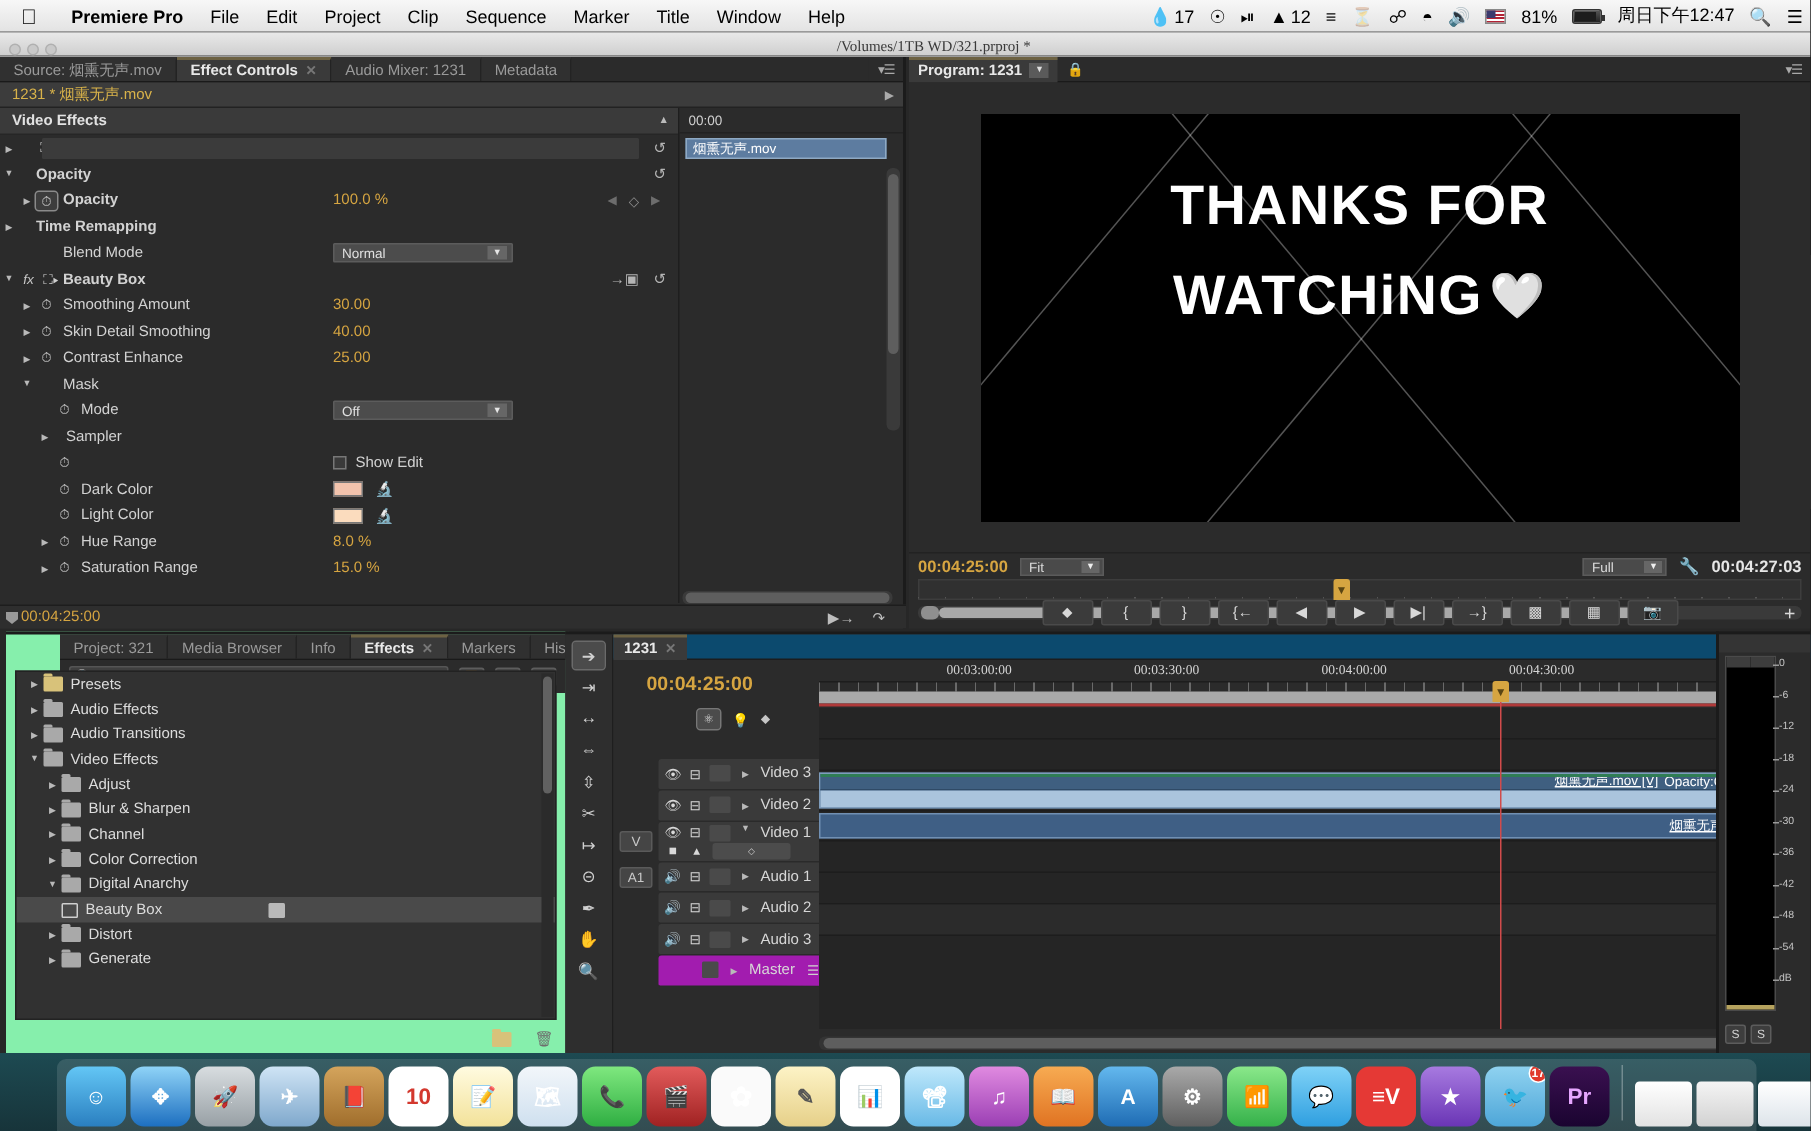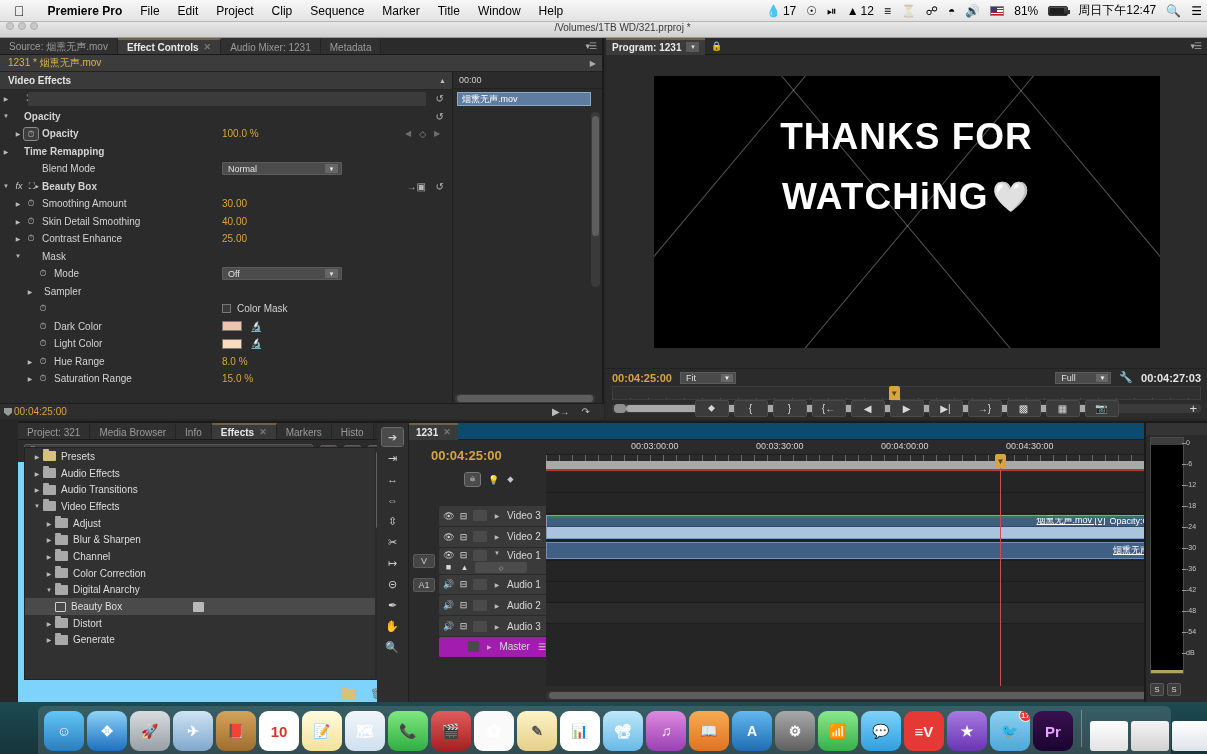--- a/index.html
+++ b/index.html
@@ -23,21 +23,21 @@
     position:relative; border:1px solid #888; }
   .flag::before{content:"";position:absolute;left:0;top:0;width:6px;height:5px;background:#3c3b6e;}
   .batt { width:20px;height:10px;border:1px solid #333;border-radius:2px;position:relative;
     background:linear-gradient(#555,#222); }
   .batt::after{content:"";position:absolute;right:-3px;top:3px;width:2px;height:4px;background:#333;}
   .batt i{position:absolute;left:1px;top:1px;bottom:1px;width:14px;background:#1d1d1d;display:block;}
 
   
   #titlebar { position:absolute; left:0; top:22px; width:1207px; height:16px;
     background:linear-gradient(#e8e8e8,#cfcfcf); border-bottom:1px solid #9a9a9a;
-    display:flex; align-items:flex-start; font-size:10px; color:#3a3a3a; }
+    display:flex; align-items:flex-end; font-size:10px; color:#3a3a3a;font-family:Liberation Serif, serif; }
   .tl-dots { display:flex; gap:4px; padding-left:6px; }
   .tl-dots i { width:8px;height:8px;border-radius:50%;background:#c9c9c9;border:1px solid #b0b0b0;display:block;}
   #titlebar .path { flex:1; text-align:center; }
 
   
   #app { position:absolute; left:0; top:38px; width:1207px; height:664px; background:#272727; }
 
   
   .tabbar { height:17px; background:#2b2b2b; display:flex; align-items:stretch;
     border-bottom:1px solid #1a1a1a; font-size:10px; }
@@ -149,22 +149,22 @@
   #pgBar .hl,#pgBar .hr { position:absolute; top:0; bottom:0; width:12px; background:#8f8f8f; border-radius:4px;}
   #pgBar .hl{left:2px;} #pgBar .hr{right:88px;}
   #pgBtns { position:absolute; left:0; bottom:0; width:601px; height:22px;
     display:flex; align-items:center; justify-content:center; gap:5px; }
   .pbtn { width:34px; height:17px; background:#3b3b3b; border:1px solid #4a4a4a;
     border-radius:2px; display:flex; align-items:center; justify-content:center;
     color:#d8d8d8; font-size:10px; }
   #pgBtns .plus { position:absolute; right:10px; color:#d8d8d8; font-size:13px; }
 
   
-  #fxPanel { position:absolute; left:18px; top:383px; width:375px; height:281px; background:#7dd3fc;
-    border-right:2px solid #1b1b1b; border-top:2px solid #1b1b1b; }
+  #fxPanel { position:absolute; left:4px; top:383px; width:375px; height:281px; background:#86efac;
+    border-right:2px solid #1b1b1b; border-top:2px solid #1b1b1b;padding-left:36px; }
   #fxSearchRow { height:22px; display:flex; align-items:center; gap:7px; padding:0 6px; background:#2b2b2b;}
   #fxSearch { flex:1; height:14px; background:#3f3f3f; border:1px solid #555; border-radius:2px;
     display:flex; align-items:center; padding-left:4px; gap:4px; }
   #fxSearch input { background:transparent; border:0; outline:0; color:#ddd; font-size:9px; width:100%;
     font-family:"Liberation Sans",sans-serif; }
   .fxbtn { width:17px;height:13px; background:#484848; border:1px solid #5d5d5d; border-radius:2px;
     display:flex;align-items:center;justify-content:center; font-size:7px; color:#e0e0e0;}
   #fxTree { position:absolute; left:6px; right:6px; top:24px; bottom:22px; background:#313131;
     border:1px solid #222; overflow:hidden;}
   .fxrow { height:16.7px; display:flex; align-items:center; font-size:10px; color:#ddd; position:relative;}
@@ -203,21 +203,21 @@
     border-radius:2px 0 0 2px; }
   .trackHead.tall { height:27px; }
   .thIcon { width:11px; text-align:center; color:#d8d8d8; font-size:9px; }
   .thGap { width:14px; height:11px; background:#4a4a4a; border-radius:1px; }
   .thName { font-size:10px; color:#d7d7d7; }
   .srcInd { position:absolute; left:4px; width:22px; height:14px; background:#454545;
     border:1px solid #5a5a5a; border-radius:2px; display:flex; align-items:center;
     justify-content:center; font-size:9px; color:#c9c9c9; }
   #tlRuler { position:absolute; left:137px; top:17px; right:20px; height:15px;
     background:#2b2b2b; border-bottom:1px solid #1d1d1d;}
-  .rlabel { position:absolute; top:1px; font-size:9px; color:#d4d4d4; }
+  .rlabel { position:absolute; top:1px; font-size:9px; color:#d4d4d4;font-family:Liberation Serif, serif; }
   #tlTickRow { position:absolute; left:137px; top:32px; right:20px; height:6px;
     background:repeating-linear-gradient(90deg,#6a6a6a 0 1px,transparent 1px 13px); }
   #tlWorkArea { position:absolute; left:137px; top:38px; right:20px; height:8px; background:#a9a9a9;}
   #tlRedLine { position:absolute; left:137px; top:46px; right:20px; height:2px; background:#b03a3a;}
   #tlTracks { position:absolute; left:137px; top:49px; right:20px; bottom:16px; background:#252525;}
   .trackLane { border-bottom:1px solid #1d1d1d; position:relative; }
   .clipV { position:absolute; left:0; right:0; top:0; background:#4d6c8e; border:1px solid #7e9cbb;}
   .clipV .head { height:11px; background:#3f5f80; border-bottom:1px solid #2f4a66;
      display:flex; align-items:center; justify-content:flex-end; padding-right:3px; gap:4px;}
   .clipV .fxline { position:absolute; left:0; right:0; top:0; height:2px; background:#2f7d54;}
@@ -456,21 +456,21 @@
           <span class="tw r"></span>
           <span class="ec-label" style="margin-left:8px">Sampler</span>
         </div>
 
         <div class="ec-row">
           <span class="sw"></span>
           <span class="tw"></span>
           <span class="stopw" style="margin-left:12px">⏱</span>
           <span class="chk">
             <i></i>
-            <span>Color Mask</span>
+            <span>Show Edit</span>
           </span>
         </div>
 
         <div class="ec-row">
           <span class="sw"></span>
           <span class="tw"></span>
           <span class="stopw" style="margin-left:12px">⏱</span>
           <span class="ec-label" style="margin-left:4px">Dark Color</span>
           <span class="swatch">
             <b id="darkSwatch" style="background: rgb(242, 195, 173);"></b>

